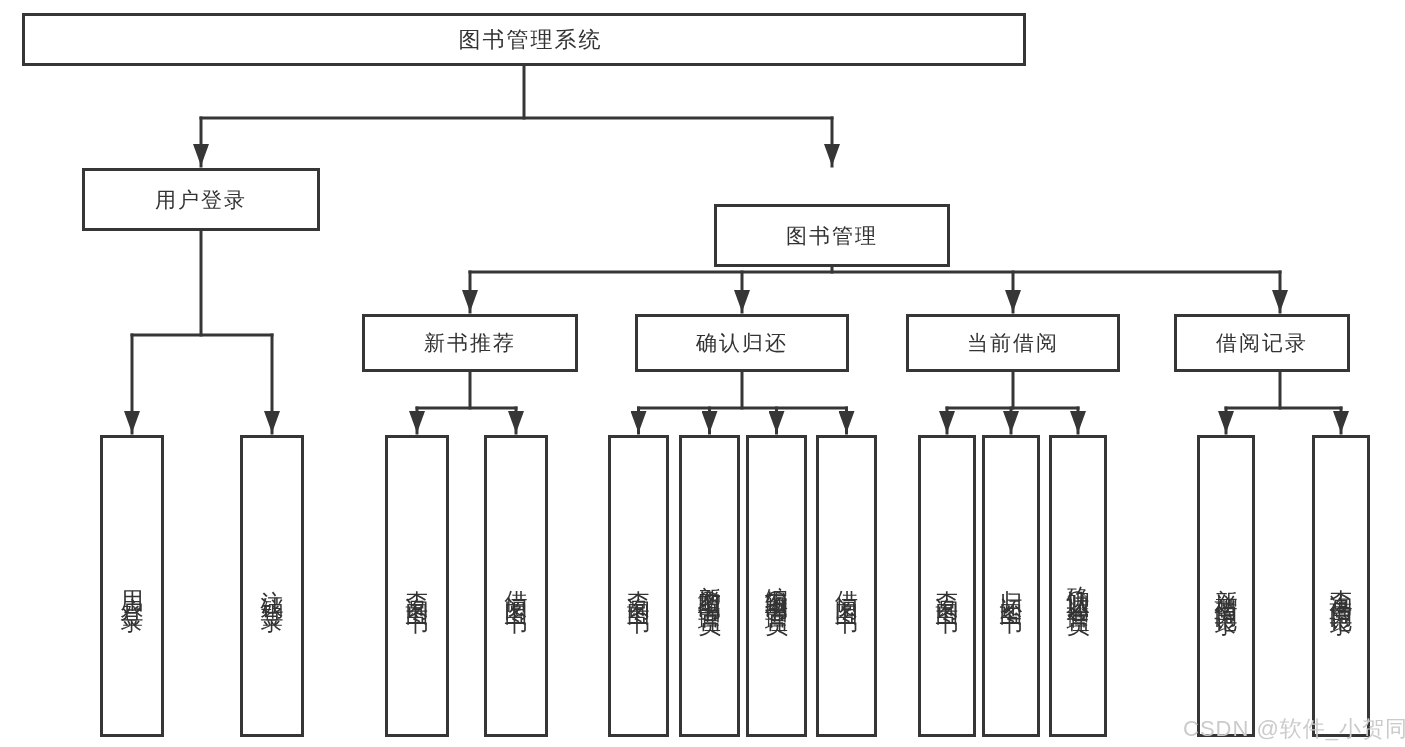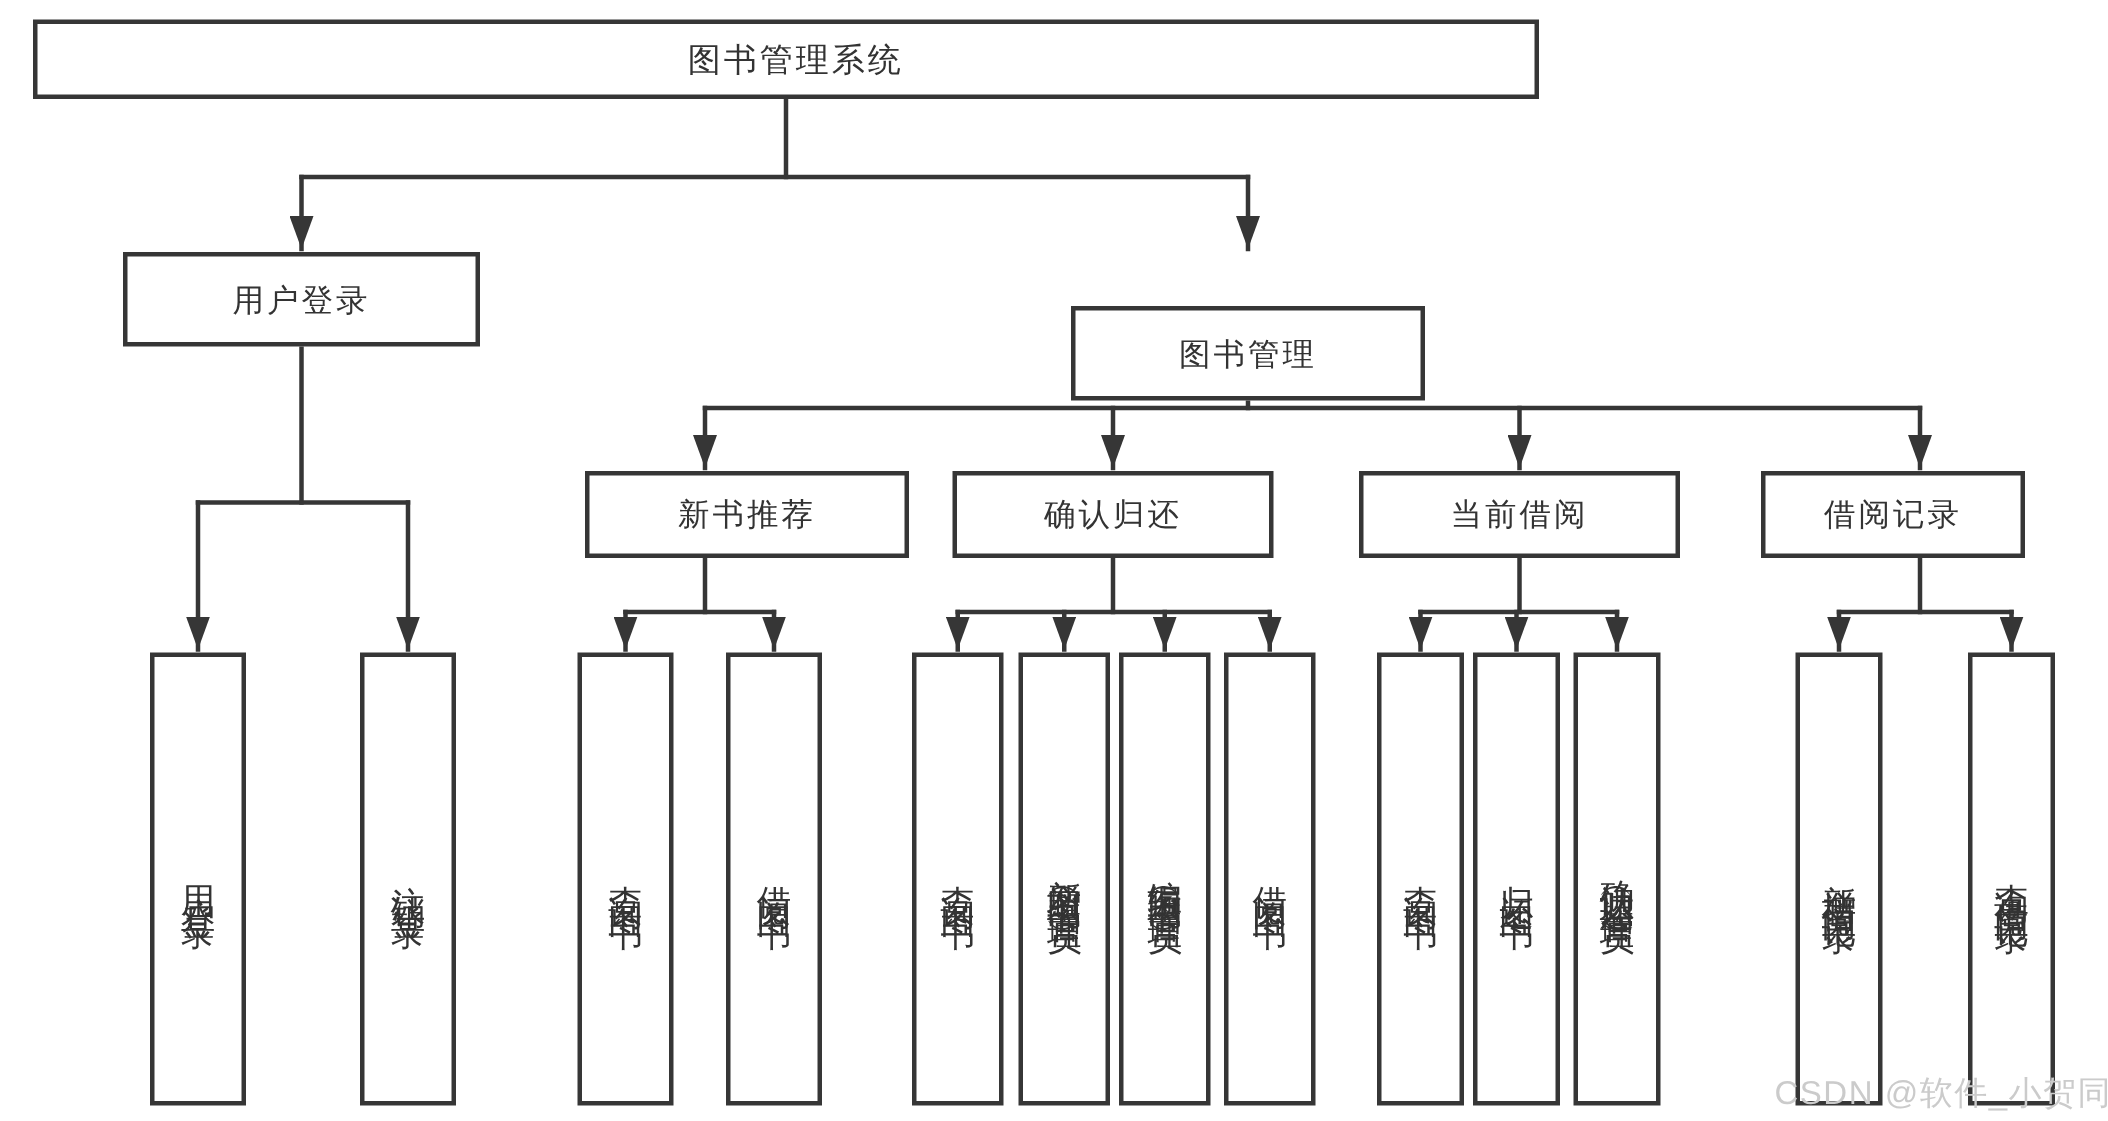--- a/index.html
+++ b/index.html
@@ -113,21 +113,21 @@
       <line x1="1226" y1="408" x2="1226" y2="433" marker-end="url(#arrow)"></line>
       <line x1="1341" y1="408" x2="1341" y2="433" marker-end="url(#arrow)"></line>
     </g>
   </svg>
 
   <div class="node root" style="left:22px; top:13px; width:1004px; height:53px;">图书管理系统</div>
 
   <div class="node" style="left:82px; top:168px; width:238px; height:63px;">用户登录</div>
   <div class="node" style="left:714px; top:168px; width:236px; height:63px;margin-top:36px;">图书管理</div>
 
-  <div class="node" style="left:362px; top:314px; width:216px; height:58px;margin-left:28px;">新书推荐</div>
+  <div class="node" style="left:362px; top:314px; width:216px; height:58px;">新书推荐</div>
   <div class="node" style="left:635px; top:314px; width:214px; height:58px;">确认归还</div>
   <div class="node" style="left:906px; top:314px; width:214px; height:58px;">当前借阅</div>
   <div class="node" style="left:1174px; top:314px; width:176px; height:58px;">借阅记录</div>
 
   <div class="leaf" style="left:100px; top:435px; width:64px; height:302px;">用户登录</div>
   <div class="leaf" style="left:240px; top:435px; width:64px; height:302px;">注销登录</div>
 
   <div class="leaf" style="left:385px; top:435px; width:64px; height:302px;">查询图书</div>
   <div class="leaf" style="left:484px; top:435px; width:64px; height:302px;">借阅图书</div>
 

